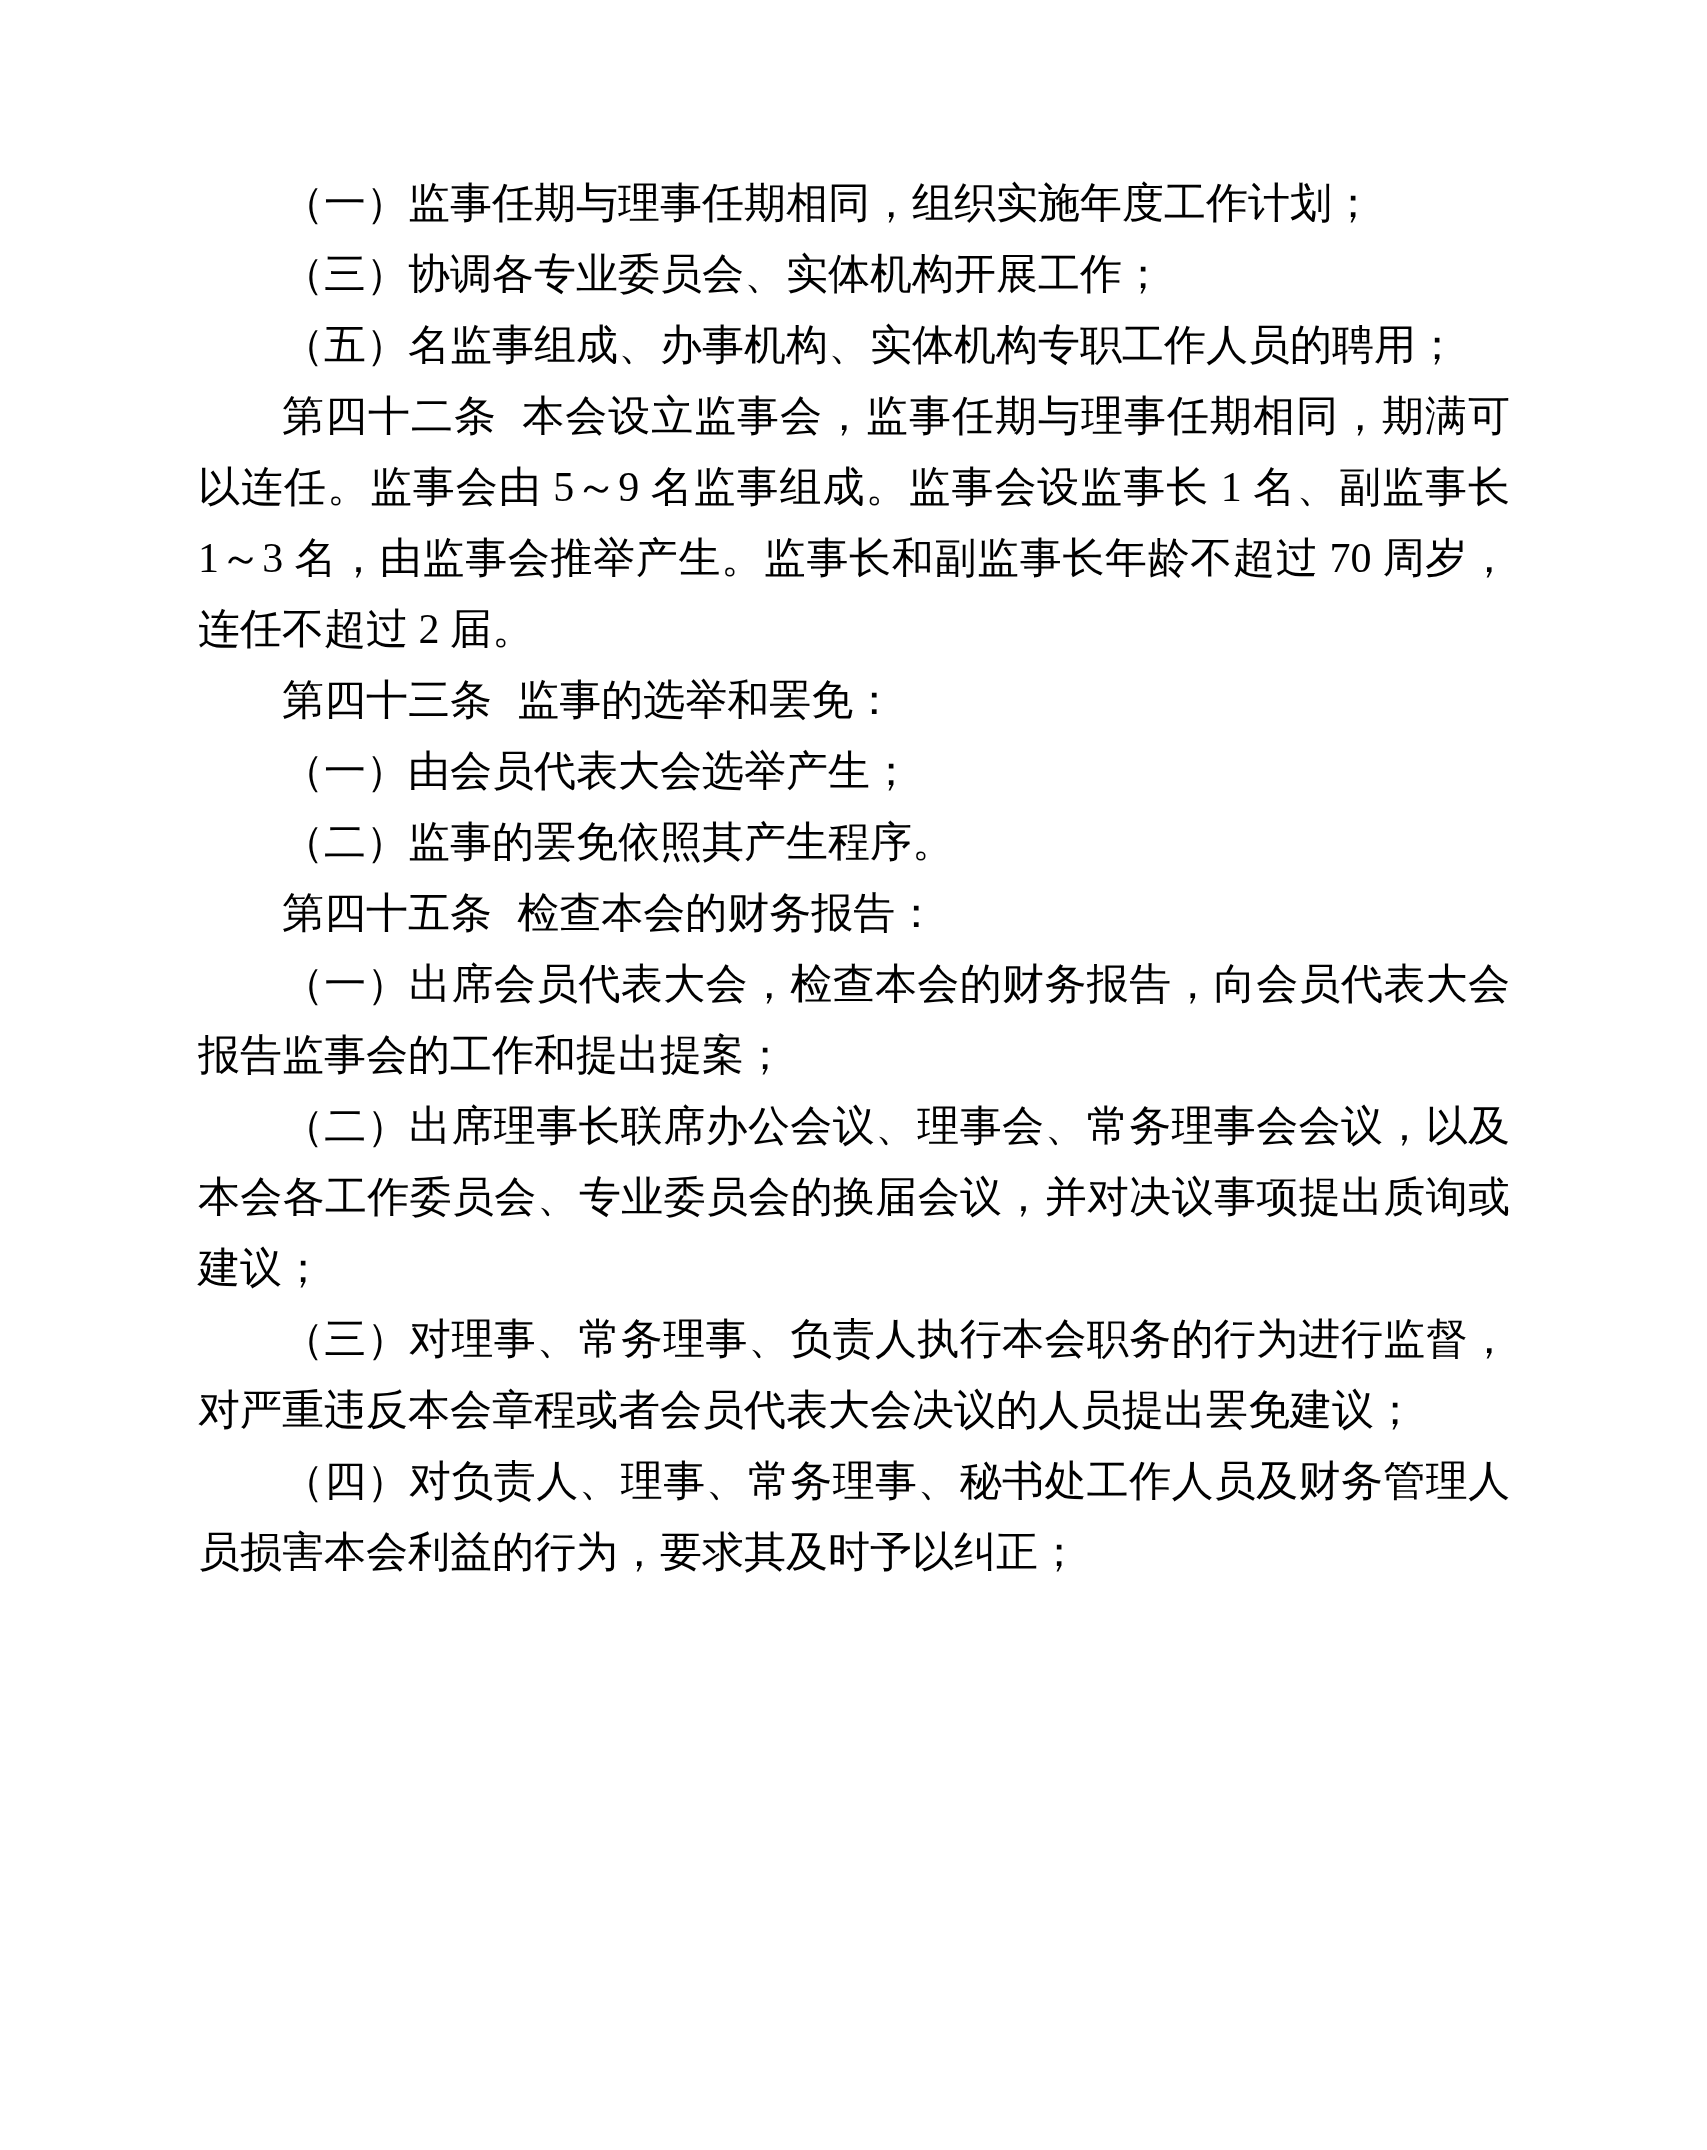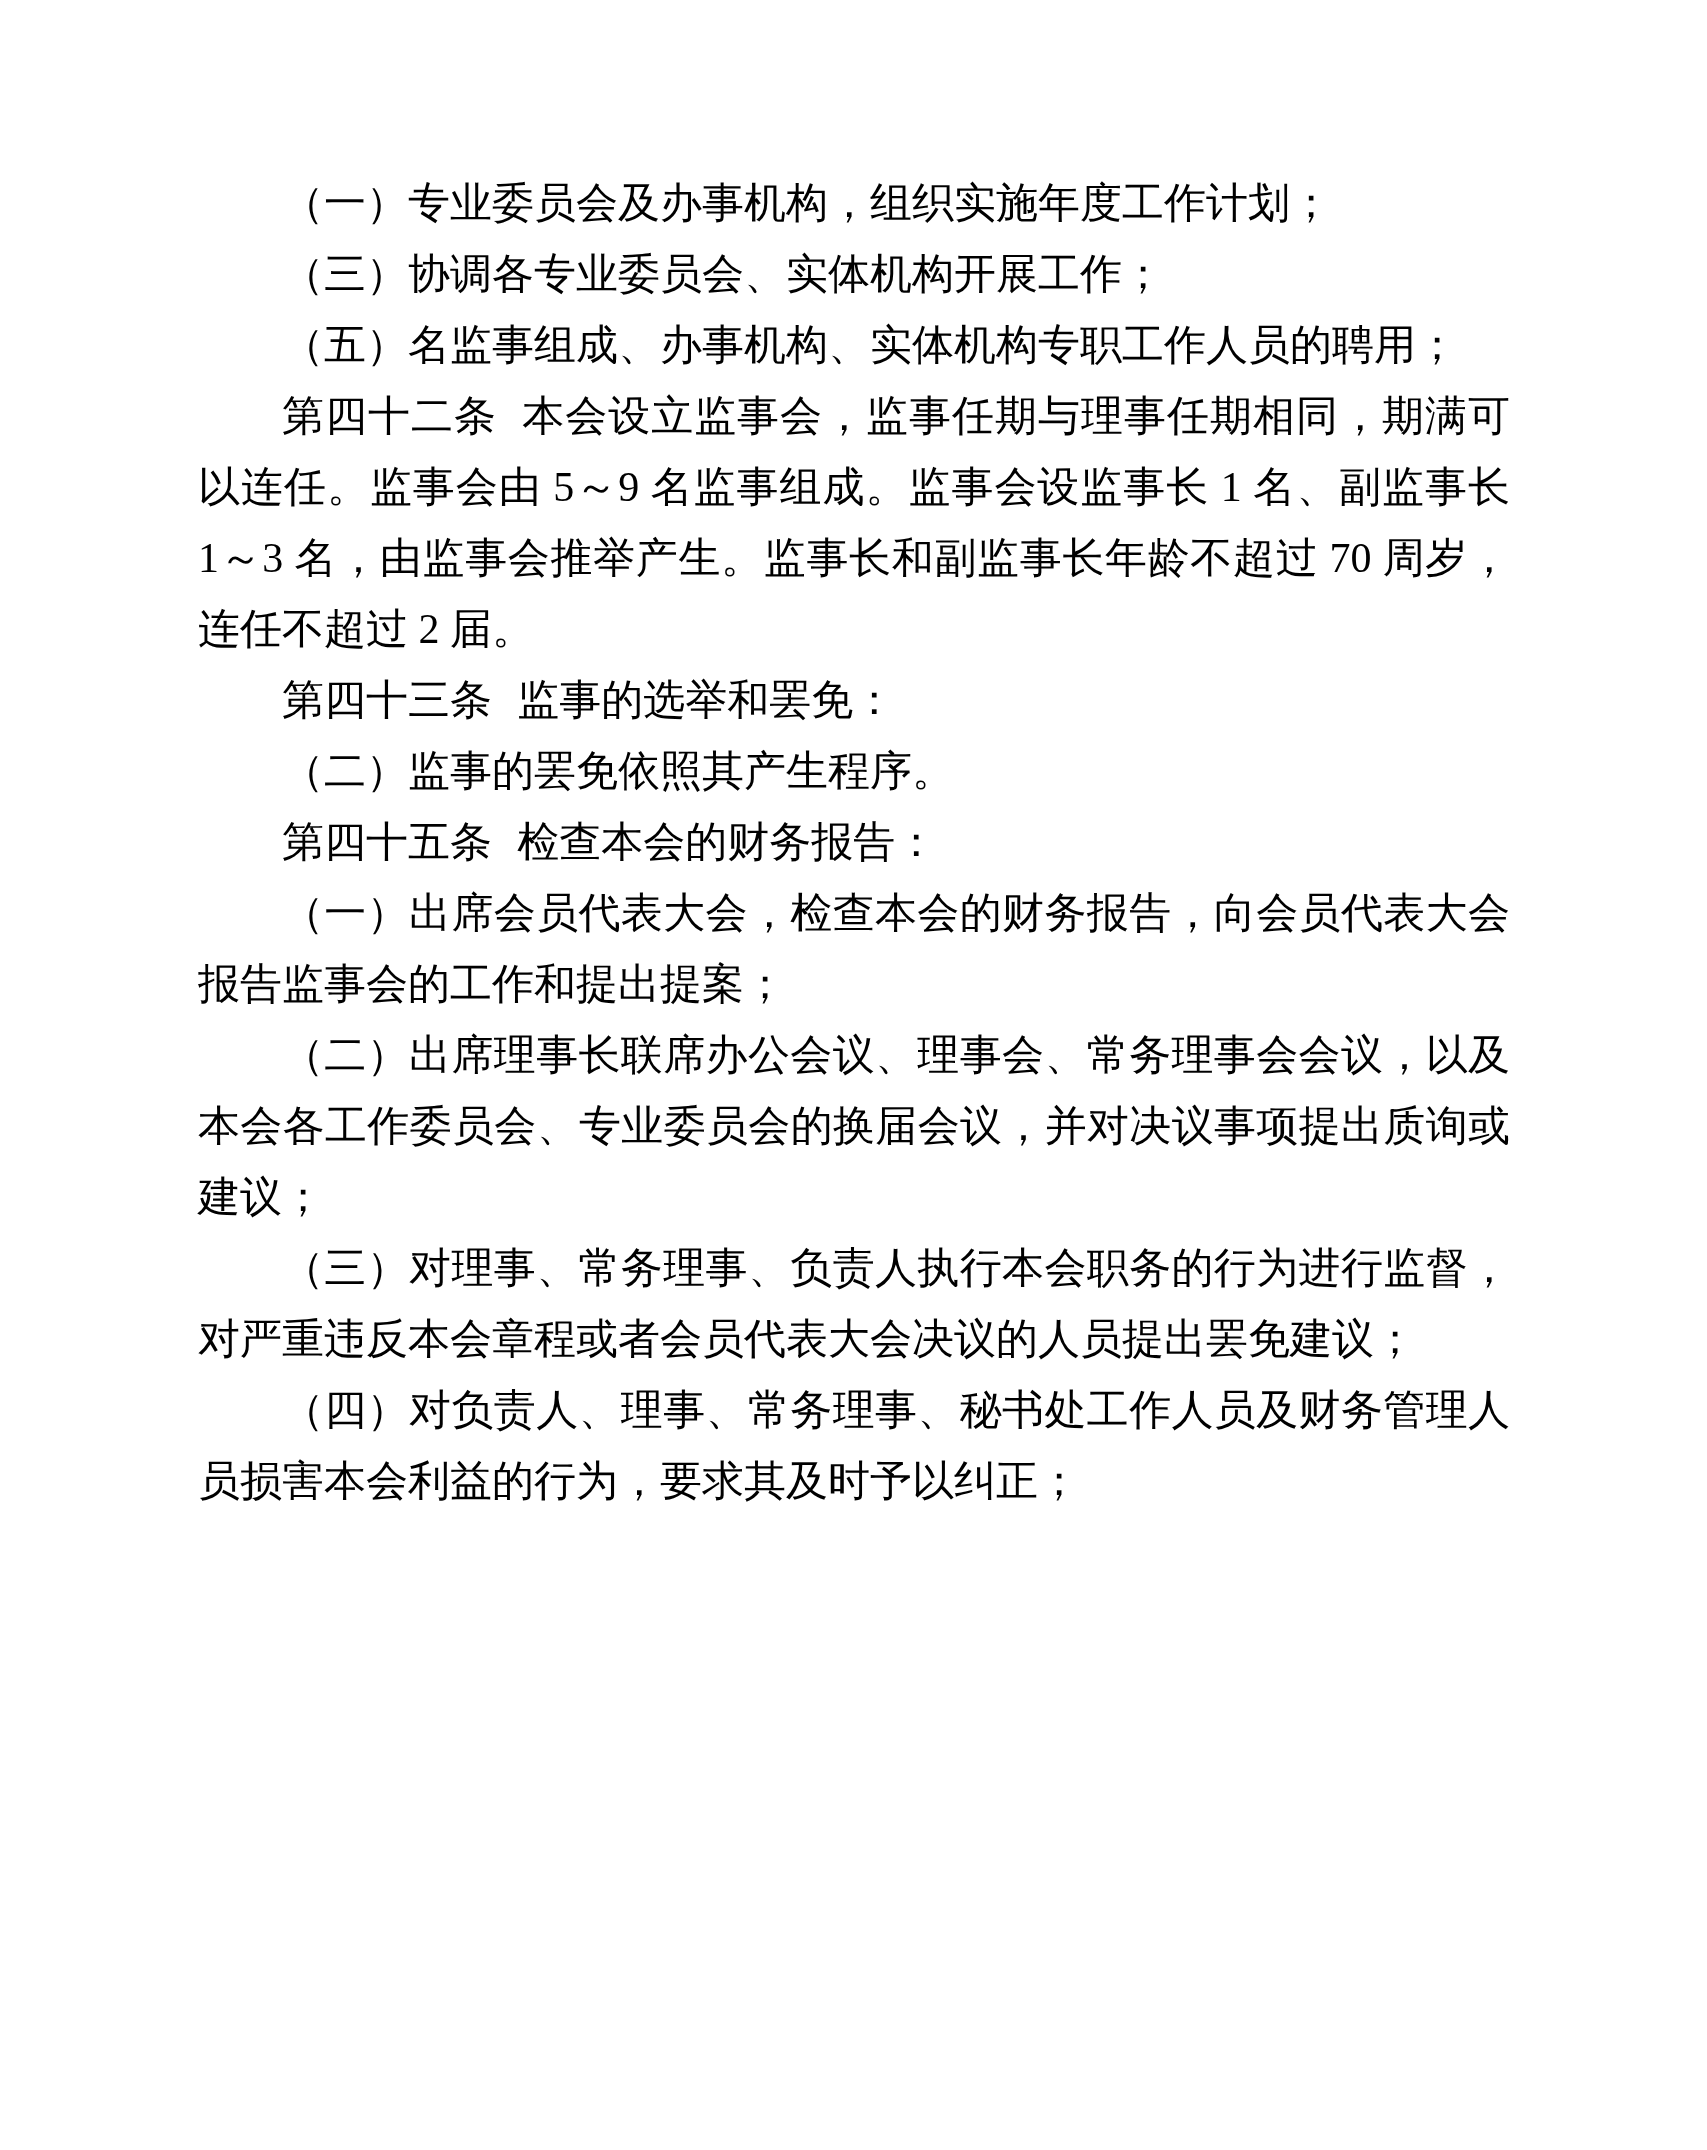--- a/index.html
+++ b/index.html
@@ -33,28 +33,29 @@
   .lead:not(:empty) {
     margin-right: 0.6em;
   }
 </style>
 </head>
 <body>
 
 <div class="page">
   <div class="body-text">
 
-    <p><span>（一）专业委员会及办事机构，组织实施年度工作计划；</span></p>
+    <p><span>（一）监事任期与理事任期相同，组织实施年度工作计划；</span></p>
     <p><span>（三）协调各专业委员会、实体机构开展工作；</span></p>
     <p><span>（五）名监事组成、办事机构、实体机构专职工作人员的聘用；</span></p>
 
     <p><span class="lead">第四十二条</span><span>本会设立监事会，监事任期与理事任期相同，期满可以连任。监事会由 5～9 名监事组成。监事会设监事长 1 名、副监事长 1～3 名，由监事会推举产生。监事长和副监事长年龄不超过 70 周岁，连任不超过 2 届。</span></p>
 
     <p><span class="lead">第四十三条</span><span>监事的选举和罢免：</span></p>
 
+    <p><span>（一）由会员代表大会选举产生；</span></p>
     <p><span>（二）监事的罢免依照其产生程序。</span></p>
 
 
     <p><span class="lead">第四十五条</span><span>检查本会的财务报告：</span></p>
 
     <p><span>（一）出席会员代表大会，检查本会的财务报告，向会员代表大会报告监事会的工作和提出提案；</span></p>
     <p><span>（二）出席理事长联席办公会议、理事会、常务理事会会议，以及本会各工作委员会、专业委员会的换届会议，并对决议事项提出质询或建议；</span></p>
     <p><span>（三）对理事、常务理事、负责人执行本会职务的行为进行监督，对严重违反本会章程或者会员代表大会决议的人员提出罢免建议；</span></p>
     <p><span>（四）对负责人、理事、常务理事、秘书处工作人员及财务管理人员损害本会利益的行为，要求其及时予以纠正；</span></p>
 

